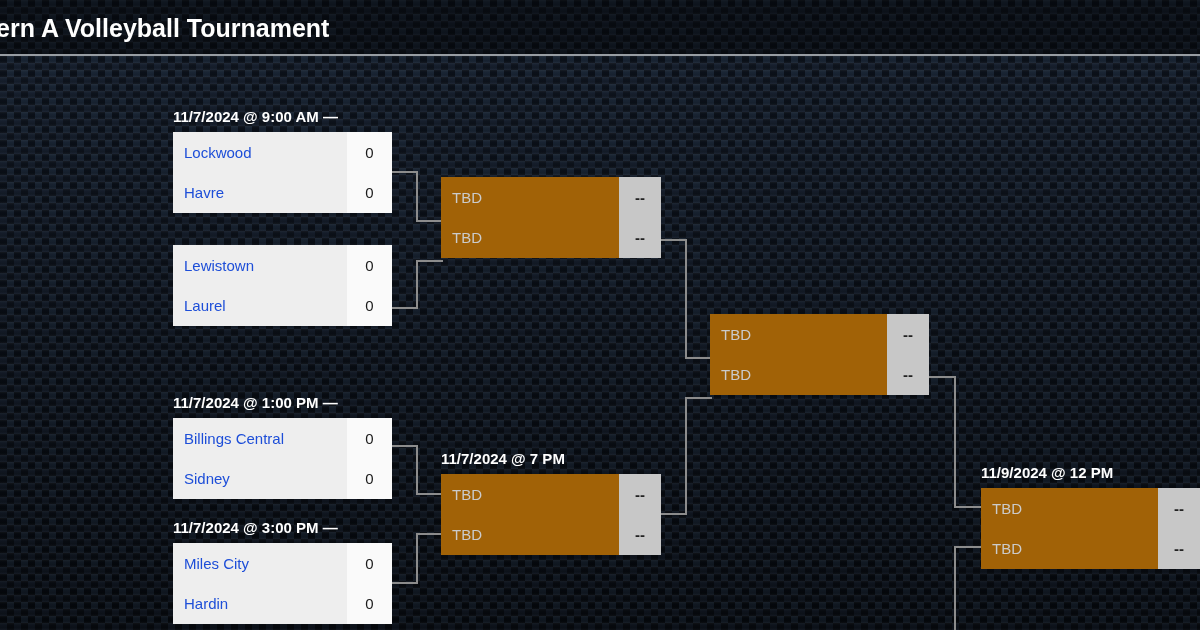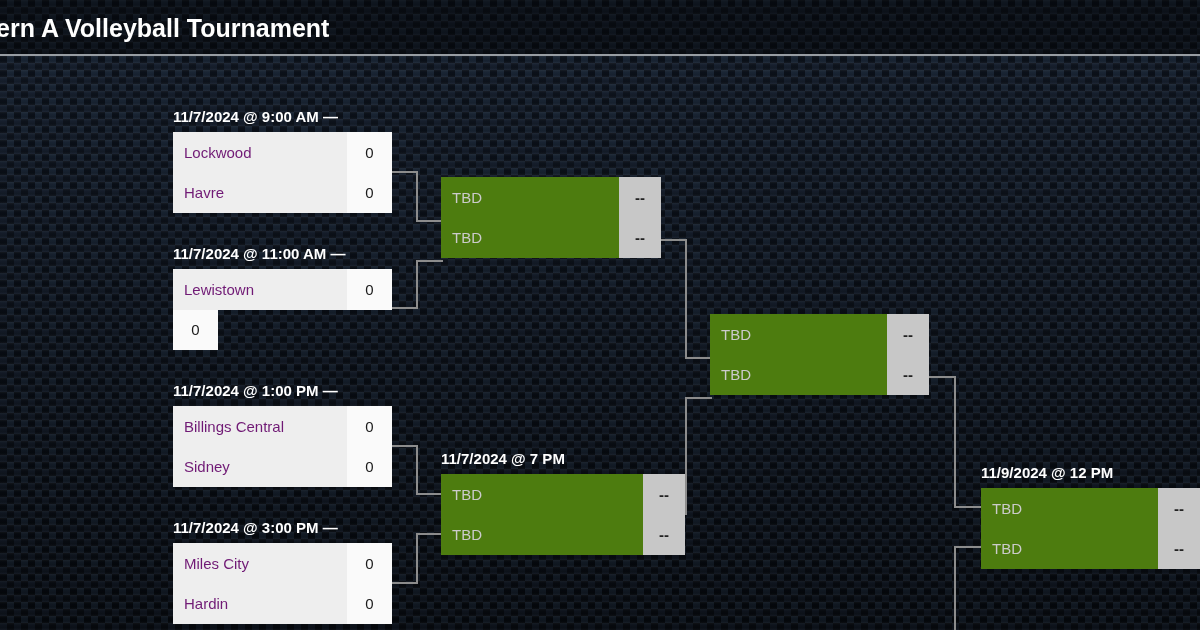--- a/index.html
+++ b/index.html
@@ -52,33 +52,33 @@
     height: 81px;
     display: flex;
     flex-direction: column;
   }
   .team-row { flex: 1; display: flex; align-items: stretch; }
   .team-name {
     flex: 1;
     display: flex; align-items: center;
     padding-left: 11px;
     font-size: 15px;
-    color: #701a75;
+    color: #1d4ed8;
     white-space: nowrap;
     overflow: hidden;
   }
   .team-score {
     width: 45px;
     display: flex; align-items: center; justify-content: center;
     font-size: 15px;
     color: #1b1b1b;
   }
   .light .team-name  { background: #eeeeee; }
   .light .team-score { background: #fafafa; }
-  .tbd .team-name  { background: #4d7c0f; color: #cbcbcb; }
+  .tbd .team-name  { background: #a16207; color: #cbcbcb; }
   .tbd .team-score { background: #c7c7c7; color: #222222; font-weight: bold; width: 42px; }
 </style>
 </head>
 <body>
 
 <div class="header">
   <div class="page-title">ern A Volleyball Tournament</div>
 </div>
 
 <div class="bracket">
@@ -122,33 +122,33 @@
         <span class="team-score">0</span>
       </div>
       <div class="team-row">
         <span class="team-name">Havre</span>
         <span class="team-score">0</span>
       </div>
     </div>
   </div>
 
   <div class="match light" style="left:173px;top:245px">
-    <div class="match-label">11/7/2024 @ 11:00 AM —</div>
     <div class="match-box">
       <div class="team-row">
         <span class="team-name">Lewistown</span>
         <span class="team-score">0</span>
       </div>
       <div class="team-row">
-        <span class="team-score">0</span>
-      </div>
-    </div>
-  </div>
-
-  <div class="match light" style="left:173px;top:382px">
+        <span class="team-name">Laurel</span>
+        <span class="team-score">0</span>
+      </div>
+    </div>
+  </div>
+
+  <div class="match light" style="left:173px;top:394px">
     <div class="match-label">11/7/2024 @ 1:00 PM —</div>
     <div class="match-box">
       <div class="team-row">
         <span class="team-name">Billings Central</span>
         <span class="team-score">0</span>
       </div>
       <div class="team-row">
         <span class="team-name">Sidney</span>
         <span class="team-score">0</span>
       </div>
@@ -175,21 +175,21 @@
         <span class="team-name">TBD</span>
         <span class="team-score">--</span>
       </div>
       <div class="team-row">
         <span class="team-name">TBD</span>
         <span class="team-score">--</span>
       </div>
     </div>
   </div>
 
-  <div class="match tbd" style="left:441px;top:450px;width:244px">
+  <div class="match tbd" style="left:441px;top:450px;width:220px">
     <div class="match-label">11/7/2024 @ 7 PM</div>
     <div class="match-box">
       <div class="team-row">
         <span class="team-name">TBD</span>
         <span class="team-score">--</span>
       </div>
       <div class="team-row">
         <span class="team-name">TBD</span>
         <span class="team-score">--</span>
       </div>

